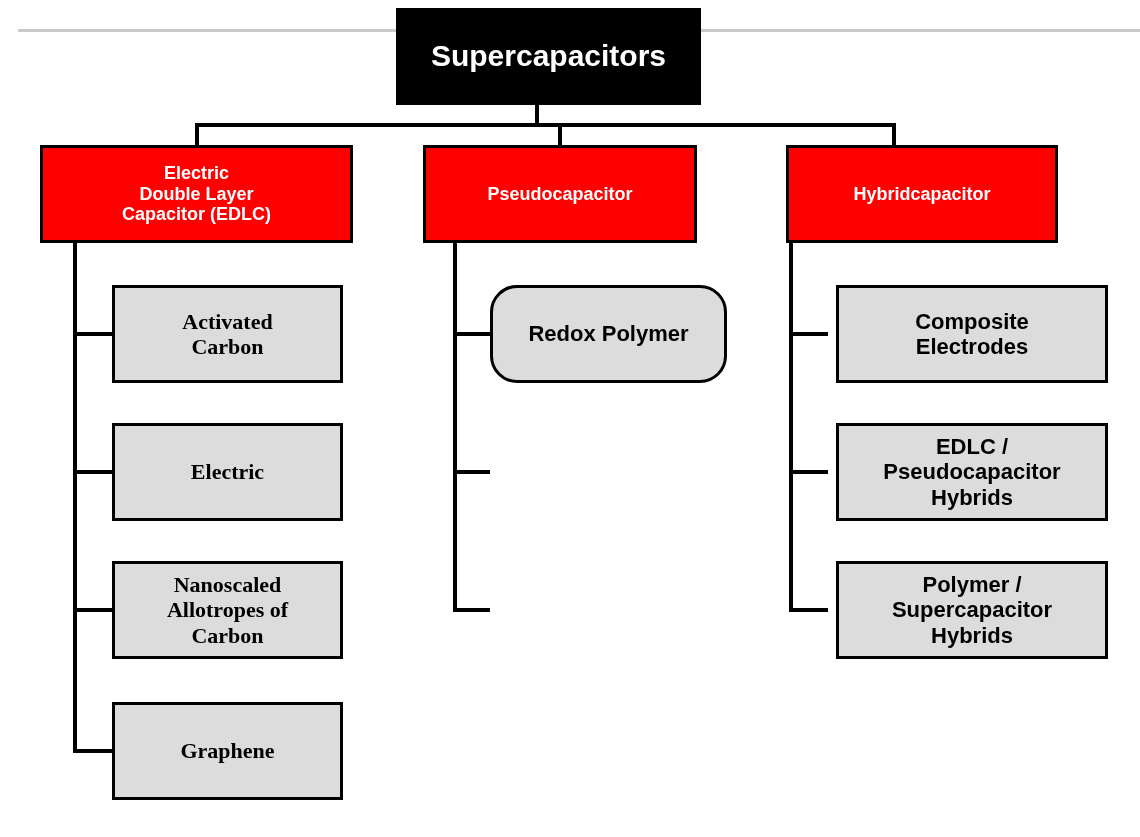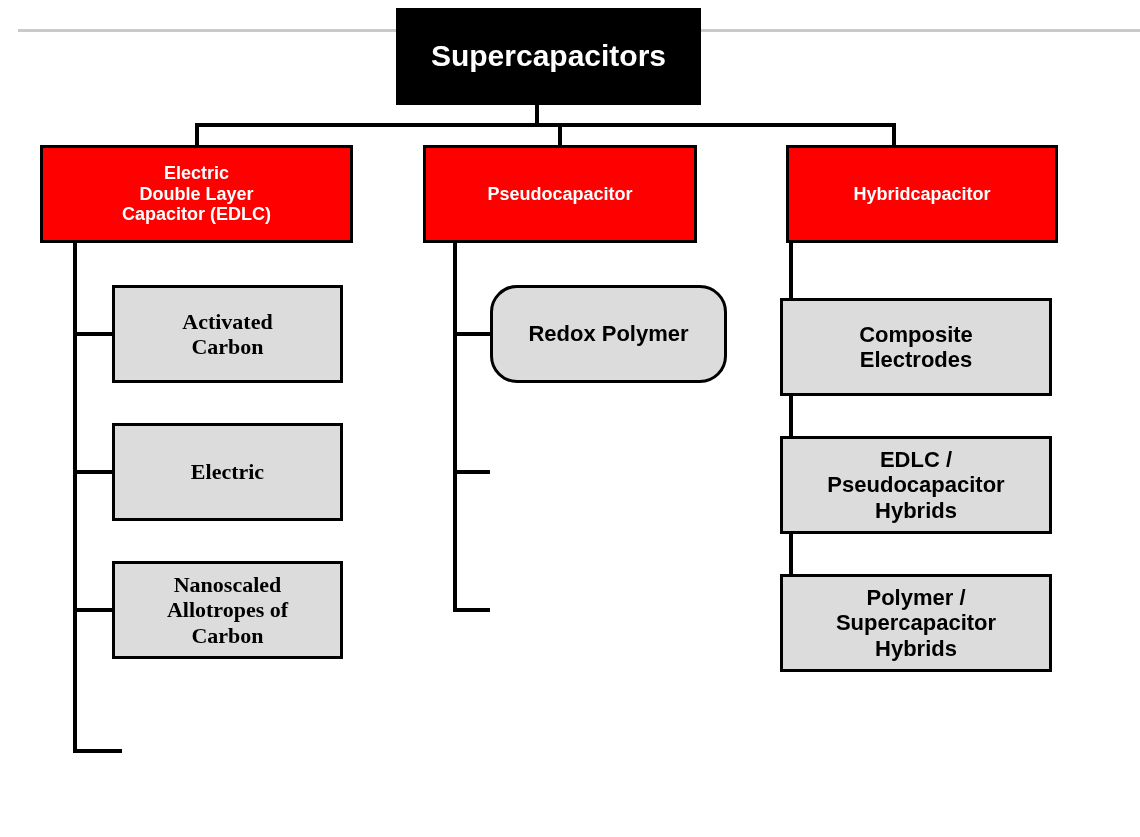--- a/index.html
+++ b/index.html
@@ -41,21 +41,21 @@
   .conn{position:absolute; background:var(--connector);}
 
   
   .b0{left:40px;  top:145px; width:313px; height:98px;}
   .b1{left:423px; top:145px; width:274px; height:98px;}
   .b2{left:786px; top:145px; width:272px; height:98px;}
 
   
   .c0{left:112px; width:231px;font-family:Liberation Serif, serif;}
   .c1{left:490px; width:237px;border-radius:27px;}
-  .c2{left:780px; width:272px;margin-top:13px;}
+  .c2{left:836px; width:272px;}
   .r0{top:285px; height:98px;}
   .r1{top:423px; height:98px;}
   .r2{top:561px; height:98px;}
   .r3{top:702px; height:98px;}
 
   
   .root-v {left:535px; top:105px; width:4px; height:22px;}
   .main-h {left:195px; top:123px; width:701px; height:4px;}
   .drop-0 {left:195px; top:123px; width:4px; height:22px;}
   .drop-1 {left:558px; top:123px; width:4px; height:22px;}
@@ -120,20 +120,23 @@
 Carbon</span>
   </div>
   <div class="node leaf-node c0 r1">
     <span class="node-label">Electric</span>
   </div>
   <div class="node leaf-node c0 r2">
     <span class="node-label">Nanoscaled
 Allotropes of
 Carbon</span>
   </div>
+  <div class="node leaf-node c0 r3">
+    <span class="node-label">Graphene</span>
+  </div>
 
   <div class="node leaf-node c1 r0">
     <span class="node-label">Redox Polymer</span>
   </div>
 
   <div class="node leaf-node c2 r0">
     <span class="node-label">Composite
 Electrodes</span>
   </div>
   <div class="node leaf-node c2 r1">

